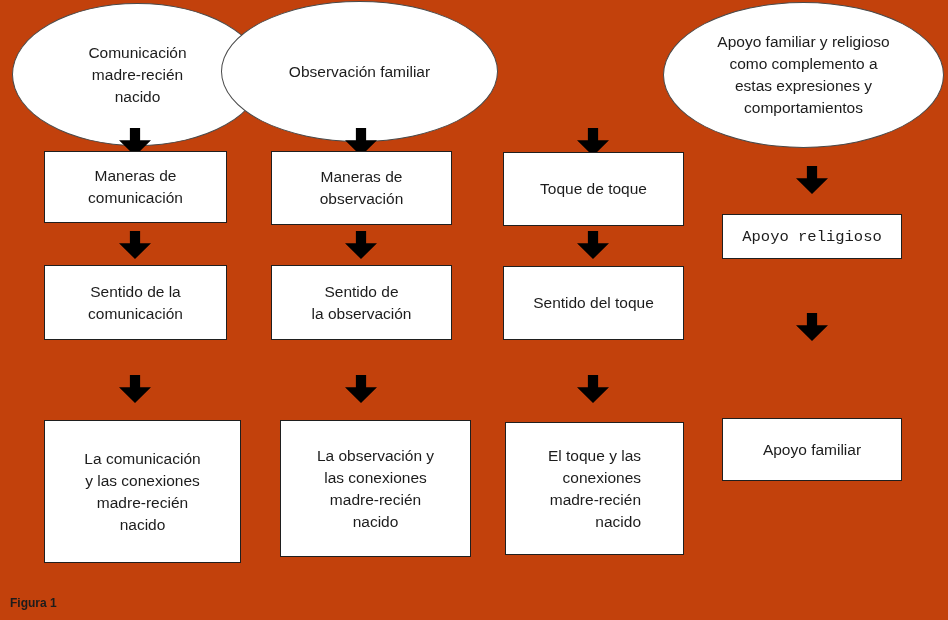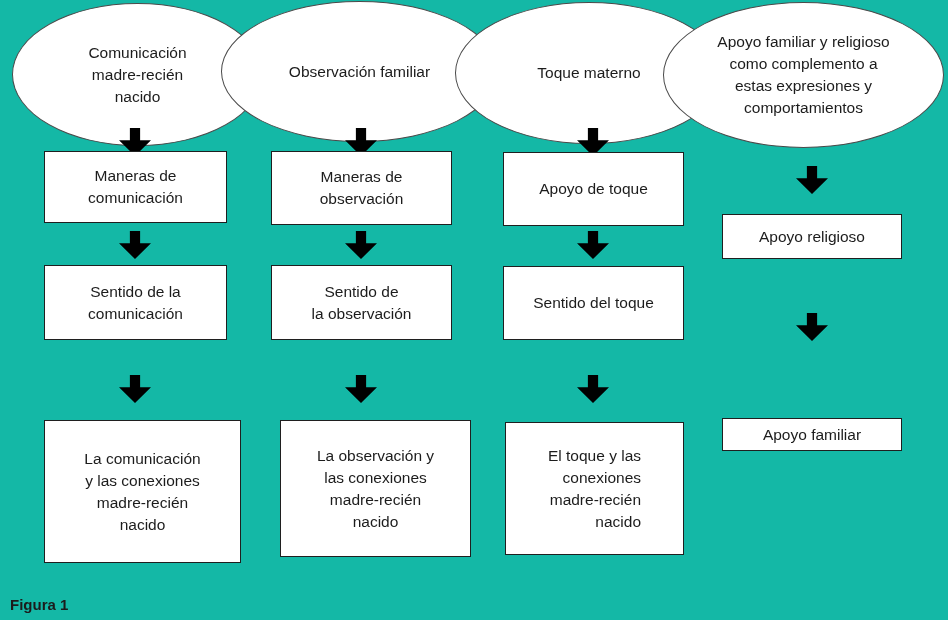--- a/index.html
+++ b/index.html
@@ -3,21 +3,21 @@
 <meta charset="utf-8">
 <style>
   * { margin: 0; padding: 0; box-sizing: border-box; }
   html, body { background: #ffffff; }
   body { font-family: "Liberation Sans", "DejaVu Sans", sans-serif; }
 
   .canvas {
     position: relative;
     width: 948px;
     height: 620px;
-    background: #14b8a6;
+    background: #c2410c;
     overflow: hidden;
   }
 
   .ellipse {
     position: absolute;
     background: #ffffff;
     border: 1px solid #4a4a4a;
     border-radius: 50%;
     display: flex;
     align-items: center;
@@ -57,43 +57,43 @@
     z-index: 5;
   }
 
   .caption {
     position: absolute;
     left: 10px;
     top: 596px;
     display: flex;
     align-items: baseline;
     gap: 20px;
-    font-size: 15px;
+    font-size: 12px;
     color: #1c1c1c;
   }
   .caption .cap-label { font-weight: 700; }
 
   
   #e1 { left: 12px;  top: 3px; width: 251px; height: 143px; z-index: 1; }
   #e2 { left: 221px; top: 1px; width: 277px; height: 141px; z-index: 2; }
   #e3 { left: 455px; top: 2px; width: 268px; height: 142px; z-index: 3; }
   #e4 { left: 663px; top: 2px; width: 281px; height: 146px; z-index: 4; }
 
   
   #b1  { left: 44px;  top: 151px; width: 183px; height: 72px; }
   #b2  { left: 271px; top: 151px; width: 181px; height: 74px; }
   #b3  { left: 503px; top: 152px; width: 181px; height: 74px; }
   #b4  { left: 44px;  top: 265px; width: 183px; height: 75px; text-align: center; }
   #b5  { left: 271px; top: 265px; width: 181px; height: 75px; }
   #b6  { left: 503px; top: 266px; width: 181px; height: 74px; }
   #b7  { left: 44px;  top: 420px; width: 197px; height: 143px; }
   #b8  { left: 280px; top: 420px; width: 191px; height: 137px; }
   #b9  { left: 505px; top: 422px; width: 179px; height: 133px; text-align: right; }
-  #b10 { left: 722px; top: 214px; width: 180px; height: 45px; }
-  #b11 { left: 722px; top: 418px; width: 180px; height: 33px; }
+  #b10 { left: 722px; top: 214px; width: 180px; height: 45px; font-family: Liberation Mono, monospace; }
+  #b11 { left: 722px; top: 418px; width: 180px; height: 63px; }
 
   
   #a1  { left: 119px; top: 128px; }
   #a2  { left: 345px; top: 128px; }
   #a3  { left: 577px; top: 128px; }
   #a4  { left: 796px; top: 166px; }
   #a5  { left: 119px; top: 231px; }
   #a6  { left: 345px; top: 231px; }
   #a7  { left: 577px; top: 231px; }
   #a8  { left: 119px; top: 375px; }
@@ -106,23 +106,20 @@
 
 <div class="canvas">
 
   <div class="ellipse" id="e1">
     <span class="label">Comunicación
 madre-recién
 nacido</span>
   </div>
   <div class="ellipse" id="e2">
     <span class="label">Observación familiar</span>
-  </div>
-  <div class="ellipse" id="e3">
-    <span class="label">Toque materno</span>
   </div>
   <div class="ellipse" id="e4">
     <span class="label">Apoyo familiar y religioso
 como complemento a
 estas expresiones y
 comportamientos</span>
   </div>
 
   <div class="arrow" id="a1"></div>
   <div class="arrow" id="a2"></div>
@@ -138,21 +135,21 @@
 
   <div class="node" id="b1">
     <span class="label">Maneras de
 comunicación</span>
   </div>
   <div class="node" id="b2">
     <span class="label">Maneras de
 observación</span>
   </div>
   <div class="node" id="b3">
-    <span class="label">Apoyo de toque</span>
+    <span class="label">Toque de toque</span>
   </div>
 
   <div class="node" id="b4">
     <span class="label">Sentido de la
 comunicación</span>
   </div>
   <div class="node" id="b5">
     <span class="label">Sentido de
 la observación</span>
   </div>

